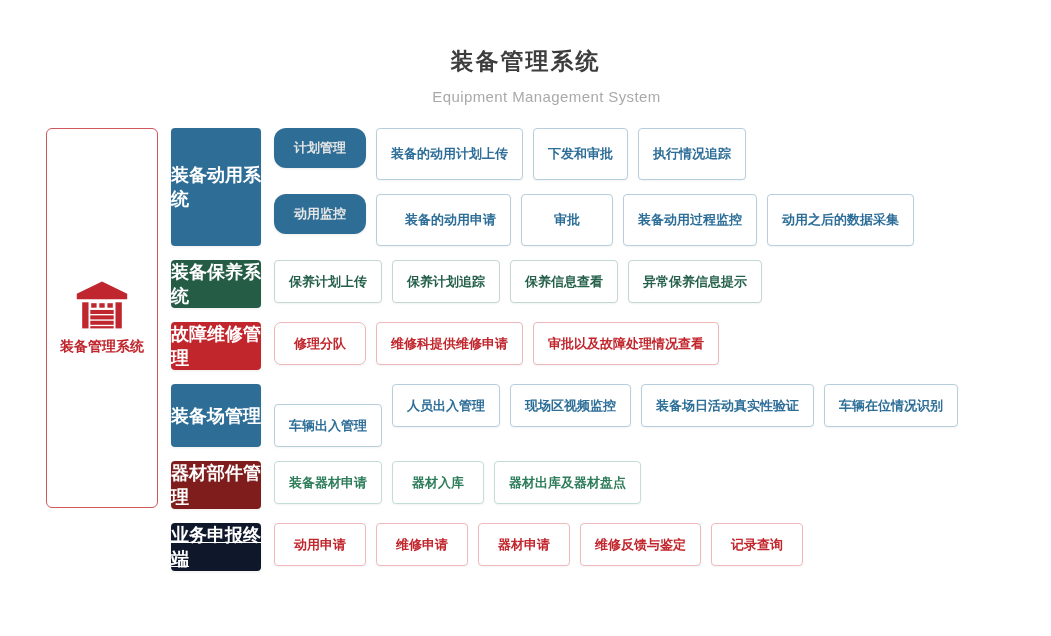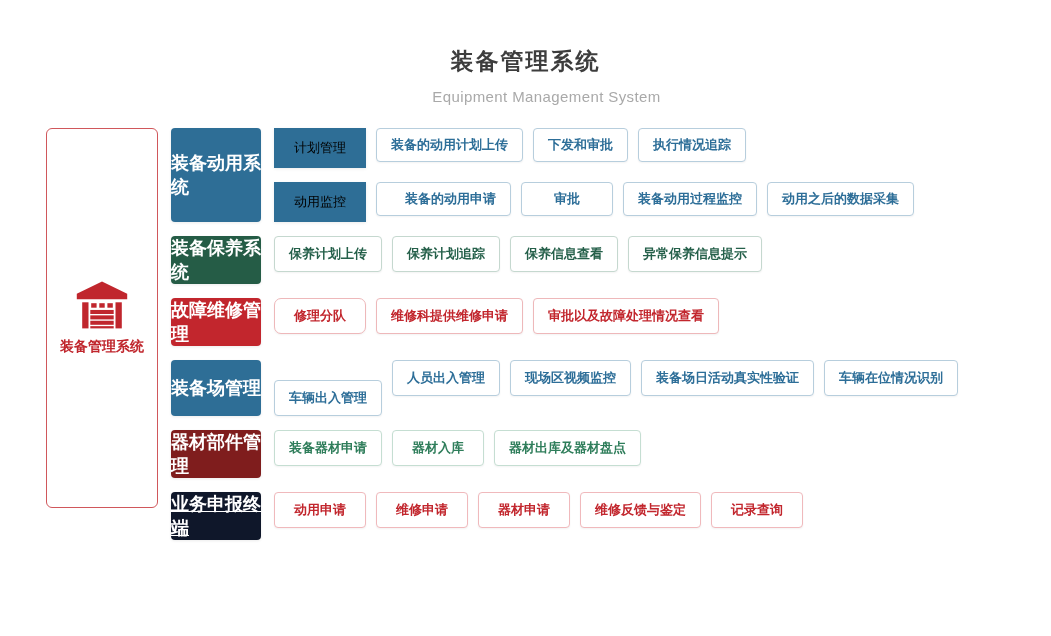--- a/index.html
+++ b/index.html
@@ -27,31 +27,31 @@
   .row{display:flex;gap:13px;align-items:stretch;}
   .cat{
     flex:0 0 90px;min-height:43px;border-radius:4px;color:#fff;
     font-size:18px;font-weight:bold;display:flex;align-items:center;justify-content:center;
     box-shadow:0 1px 3px rgba(0,0,0,.08);
   }
   .subrows{display:flex;flex-direction:column;gap:14px;}
   .subrow{display:flex;gap:10px;}
   .items{display:flex;gap:10px;}
   .solid{
-    width:92px;height:40px;border-radius:0;color:#000000;
-    font-size:13px;font-weight:normal;display:flex;align-items:center;justify-content:center;
+    width:92px;height:40px;border-radius:12px;color:#e5e5e5;
+    font-size:13px;font-weight:bold;display:flex;align-items:center;justify-content:center;
     box-shadow:0 1px 3px rgba(0,0,0,.08);
   }
   .item{
-    box-sizing:border-box;height:36px;min-width:92px;padding:0 14px;background:#fff;
+    box-sizing:border-box;height:43px;min-width:92px;padding:0 14px;background:#fff;
     border:1px solid;border-radius:4px;
     font-size:13px;font-weight:bold;display:flex;align-items:center;justify-content:center;
     box-shadow:0 1px 2px rgba(0,0,0,.05);
   }
-  .subrow .item{height:34px;font-family:Liberation Serif, serif;}
+  .subrow .item{height:52px;font-family:Liberation Serif, serif;}
 </style>
 </head>
 <body>
 
 <h1 class="title">装备管理系统</h1>
 <div class="subtitle">Equipment Management System</div>
 
 <div class="diagram">
   <div class="root-box" id="root-box" style="border-color: rgb(208, 87, 91); color: rgb(192, 38, 45);">
     <svg class="root-icon" width="54" height="48" viewBox="0 0 60 52" fill="currentColor" xmlns="http://www.w3.org/2000/svg">

